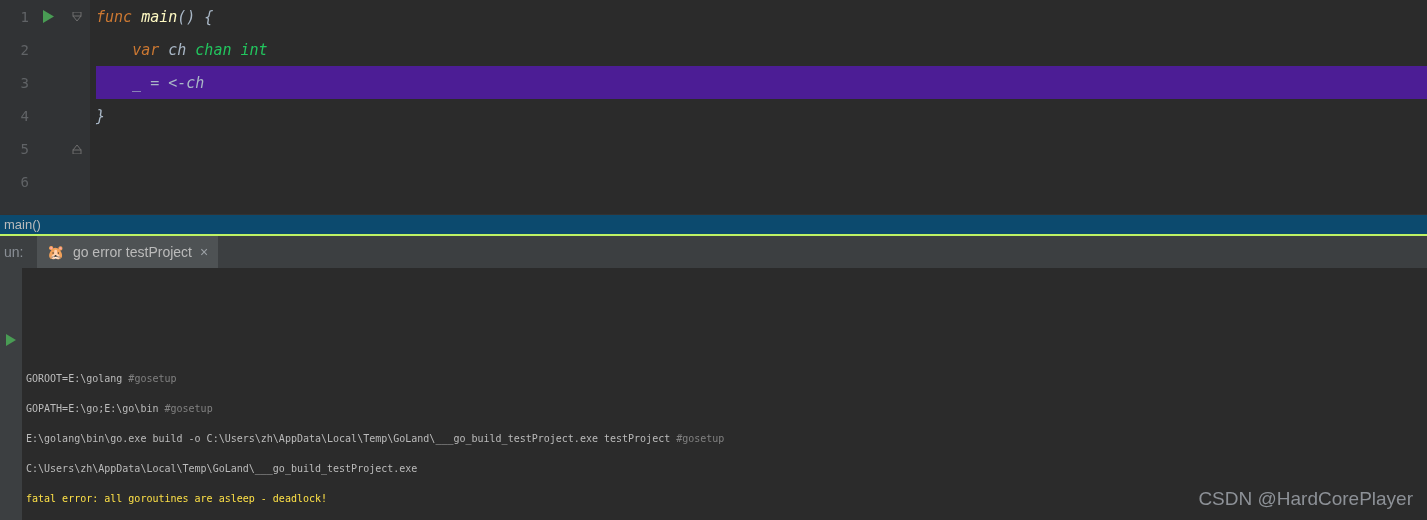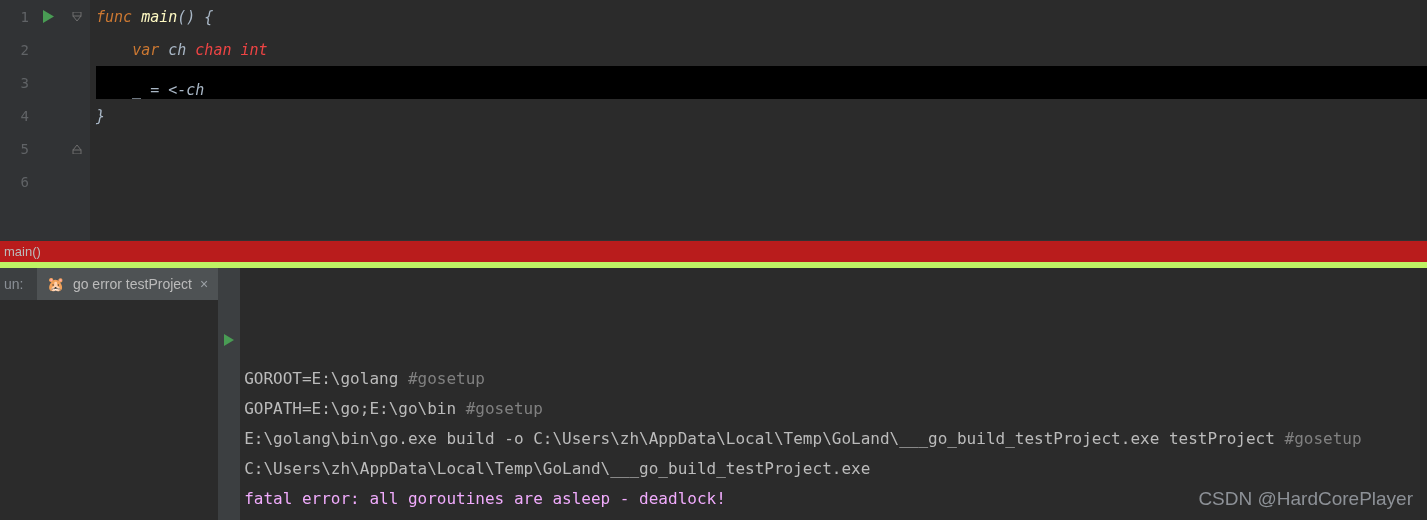--- a/index.html
+++ b/index.html
@@ -54,47 +54,46 @@
     position: relative;
     font-style: italic;
   }
   .code-line {
     height: 33px;
     display: flex;
     align-items: center;
     white-space: pre;
   }
   .code-line.current {
-    background: #000000;
-    align-items: flex-end;
+    background: #4c1d95;
   }
   .kw { color: #cc7832; }
-  .typ { color: #ef4444; }
+  .typ { color: #22c55e; }
   .fn { color: #fef9c3; }
   .ident { color: #a9b7c6; }
   .punct { color: #a9b7c6; }
 
   .breadcrumb-bar {
     height: 26px;
-    background: #b91c1c;
+    background: #0c4a6e;
     border-top: 1px solid #323232;
     display: flex;
     align-items: center;
     padding-left: 4px;
     color: #bbbbbb;
     font-size: 13px;
     font-family: "Segoe UI", Arial, sans-serif;
   }
 
   .run-panel {
     flex: 1;
     background: #2b2b2b;
     display: flex;
-    flex-direction: row;
-    border-top: 6px solid #bef264;
+    flex-direction: column;
+    border-top: 2px solid #bef264;
   }
   .run-tabbar {
     height: 32px;
     background: #3c3f41;
     display: flex;
     align-items: center;
     padding-left: 4px;
     font-family: "Segoe UI", Arial, sans-serif;
     font-size: 14px;
     color: #bbbbbb;
@@ -115,21 +114,21 @@
   .tab-close {
     color: #9ca1a6;
     font-size: 14px;
   }
 
   .console {
     flex: 1;
     background: #2b2b2b;
     padding: 6px 4px 6px 26px;
     font-family: "Consolas", "Monaco", monospace;
-    font-size: 16px;
+    font-size: 10px;
     color: #bbbbbb;
     line-height: 30px;
     white-space: pre;
     position: relative;
     overflow: hidden;
   }
   .console-toolbar {
     position: absolute;
     left: 0;
     top: 0;
@@ -144,21 +143,21 @@
   }
   .cmt { color: #808080; }
   .watermark {
     position: absolute;
     right: 14px;
     bottom: 10px;
     font-family: Arial, sans-serif;
     font-size: 19px;
     color: #8d9197;
   }
-  .err { color: #f0abfc; }
+  .err { color: #fde047; }
 </style>
 </head>
 <body>
 
 <div class="editor-area">
   <div class="gutter" id="gutter">
       <div class="gutter-row">
         <span class="line-number">1</span>
         <span class="run-icon">
           <svg width="11" height="13" viewBox="0 0 11 13">

